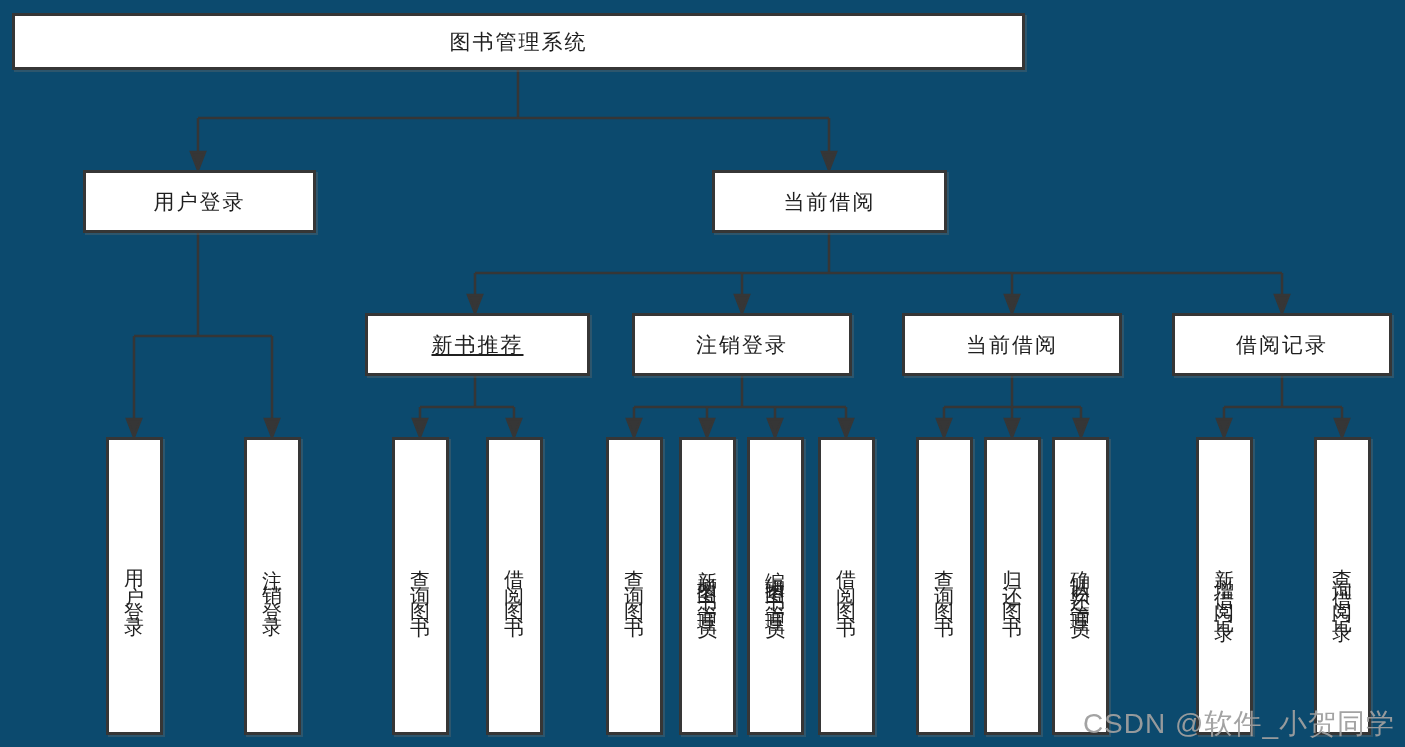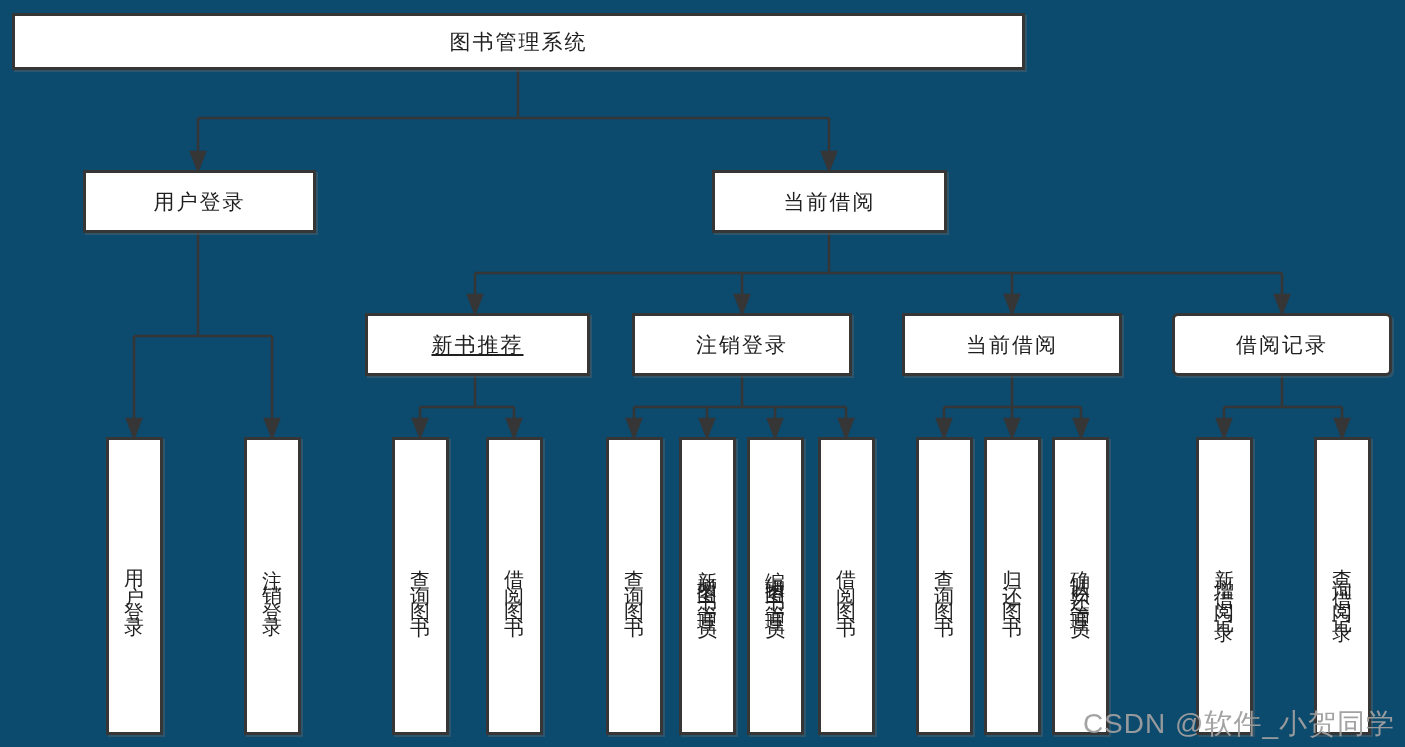--- a/index.html
+++ b/index.html
@@ -142,21 +142,21 @@
 
   <div class="node" style="left:365px; top:313px; width:225px; height:63px;text-decoration:underline;">
     <span class="hlabel">新书推荐</span>
   </div>
   <div class="node" style="left:632px; top:313px; width:220px; height:63px;">
     <span class="hlabel">注销登录</span>
   </div>
   <div class="node" style="left:902px; top:313px; width:220px; height:63px;">
     <span class="hlabel">当前借阅</span>
   </div>
-  <div class="node" style="left:1172px; top:313px; width:220px; height:63px;border-radius:6px;">
+  <div class="node" style="left:1172px; top:313px; width:220px; height:63px;">
     <span class="hlabel">借阅记录</span>
   </div>
 
   <div class="node" style="left:106px; top:437px; width:57px; height:298px;">
     <span class="vtext sp-wide">用户登录</span>
   </div>
   <div class="node" style="left:244px; top:437px; width:57px; height:298px;">
     <span class="vtext sp-wide">注销登录</span>
   </div>
 

